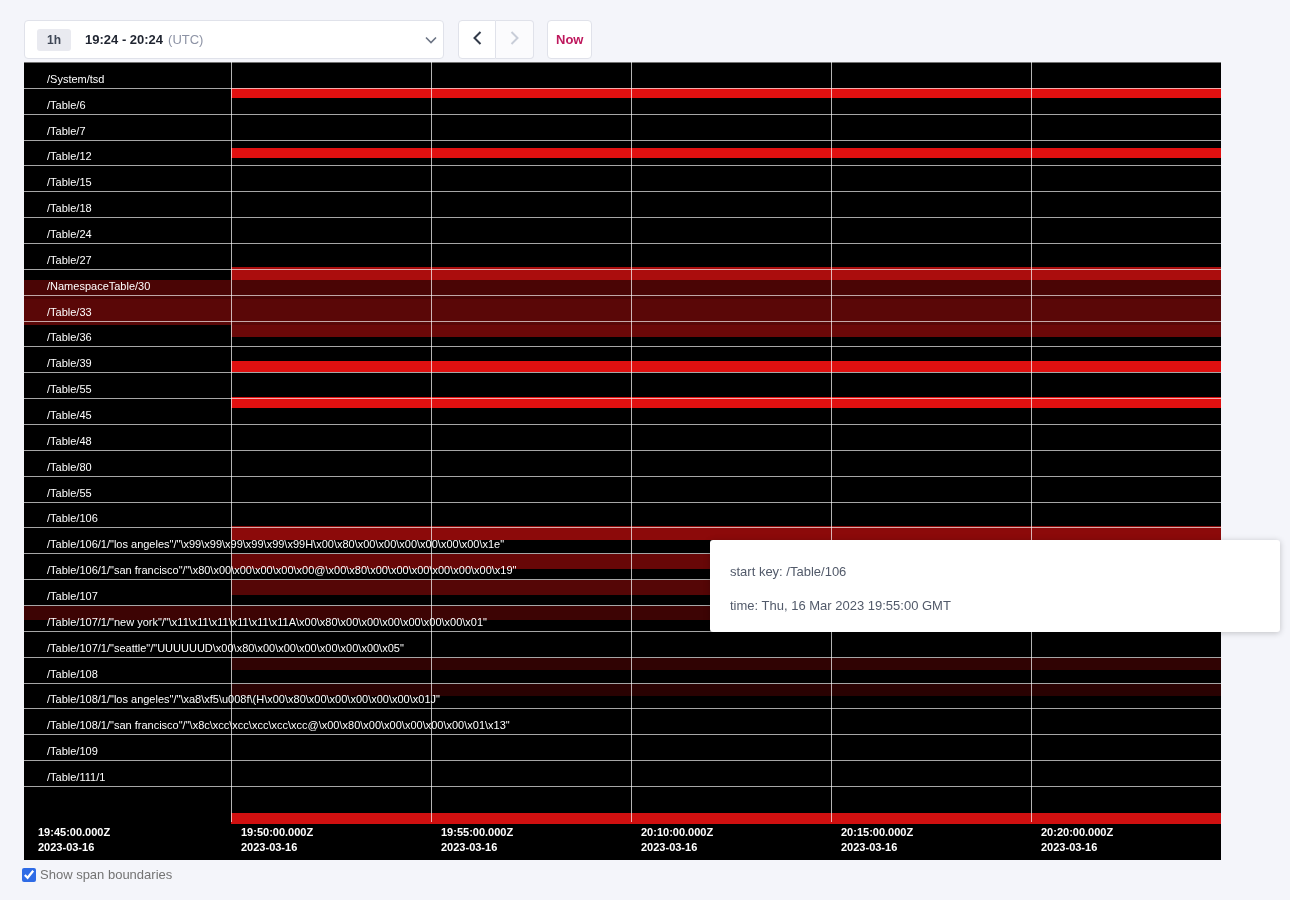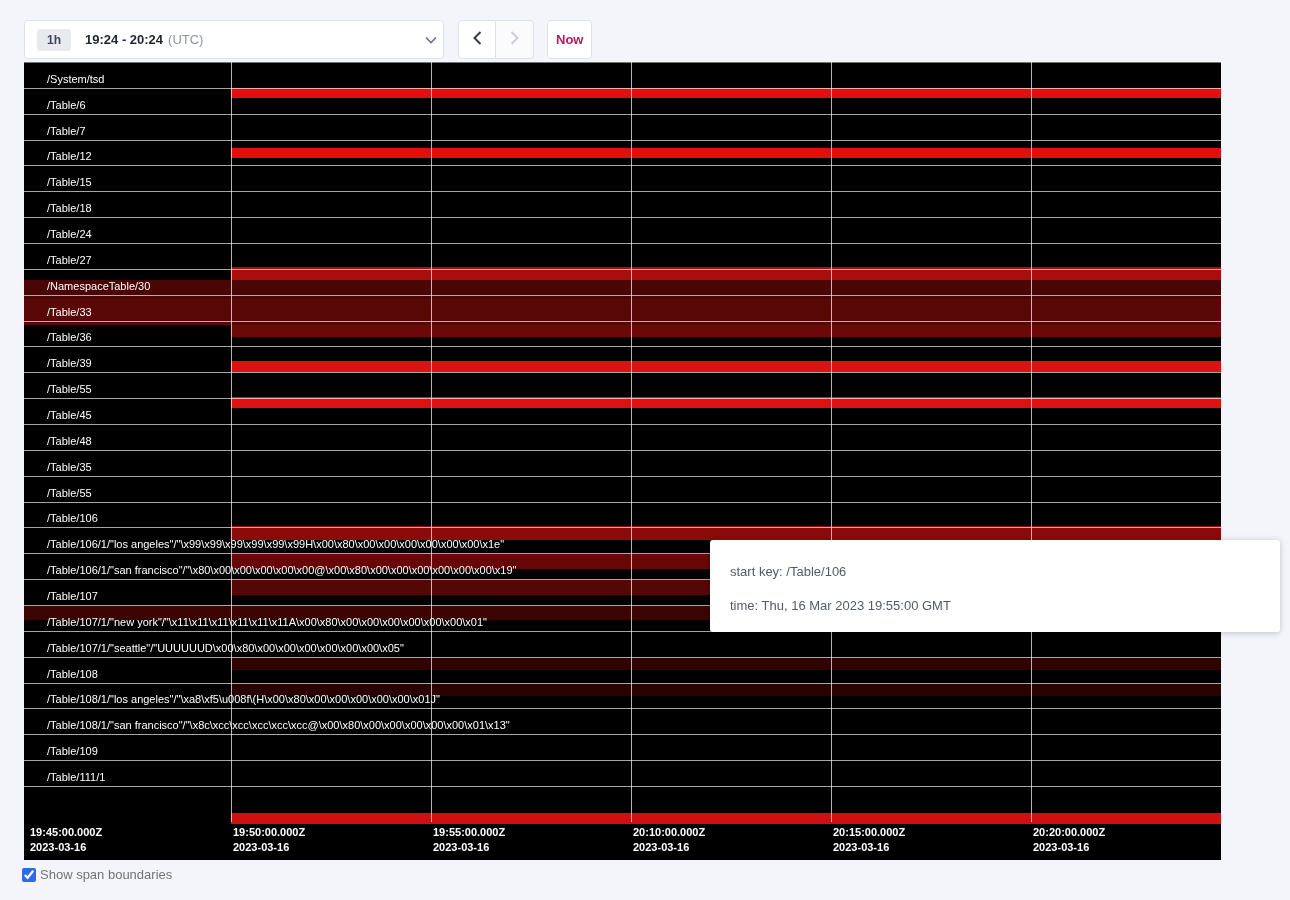--- a/index.html
+++ b/index.html
@@ -29,21 +29,21 @@
   .heatmap { position:absolute; left:24px; top:62px; width:1197px; height:798px; background:#000; overflow:hidden; }
   .bands-layer { position:absolute; inset:0; z-index:1; }
   .band { position:absolute; }
   .grid-layer { position:absolute; inset:0; z-index:2; }
   .gridline { position:absolute; top:0; width:1px; height:760px; background:rgba(255,255,255,0.7); }
   .rows-layer { position:absolute; left:0; top:0; right:0; height:751px; z-index:3;
                 border-top:1px solid rgba(255,255,255,0.45); }
   .hrow { height:25.86px; border-bottom:1px solid rgba(255,255,255,0.65);
           display:flex; align-items:flex-end; }
   .row-label { color:#fff; font-size:11px; line-height:12px; padding:0 0 3px 23px; white-space:nowrap; }
-  .xticks { position:absolute; left:0; top:763px; right:0; height:32px; z-index:4; }
+  .xticks { position:absolute; left:8px; top:763px; right:0; height:32px; z-index:4; }
   .xtick { position:absolute; top:0; color:#fff; font-size:11px; font-weight:bold; line-height:15px; white-space:nowrap; }
 
   
   .tooltip { position:absolute; left:710px; top:540px; width:570px; background:#fff;
              border-radius:3px; box-shadow:0 1px 6px rgba(0,0,0,0.22); padding:8px 20px 16px 20px; z-index:10; }
   .tooltip-line { font-size:13px; color:#525a6a; line-height:20px; margin-top:14px; }
 
   
   .footer { position:absolute; left:22px; top:867px; display:flex; align-items:center; }
   .footer input { width:14px; height:14px; accent-color:#2e6be6; cursor:pointer; }
@@ -149,21 +149,21 @@
         <div class="hrow">
           <span class="row-label">/Table/55</span>
         </div>
         <div class="hrow">
           <span class="row-label">/Table/45</span>
         </div>
         <div class="hrow">
           <span class="row-label">/Table/48</span>
         </div>
         <div class="hrow">
-          <span class="row-label">/Table/35</span>
+          <span class="row-label">/Table/80</span>
         </div>
         <div class="hrow">
           <span class="row-label">/Table/55</span>
         </div>
         <div class="hrow">
           <span class="row-label">/Table/106</span>
         </div>
         <div class="hrow">
           <span class="row-label">/Table/106/1/"los angeles"/"\x99\x99\x99\x99\x99\x99H\x00\x80\x00\x00\x00\x00\x00\x00\x1e"</span>
         </div>

